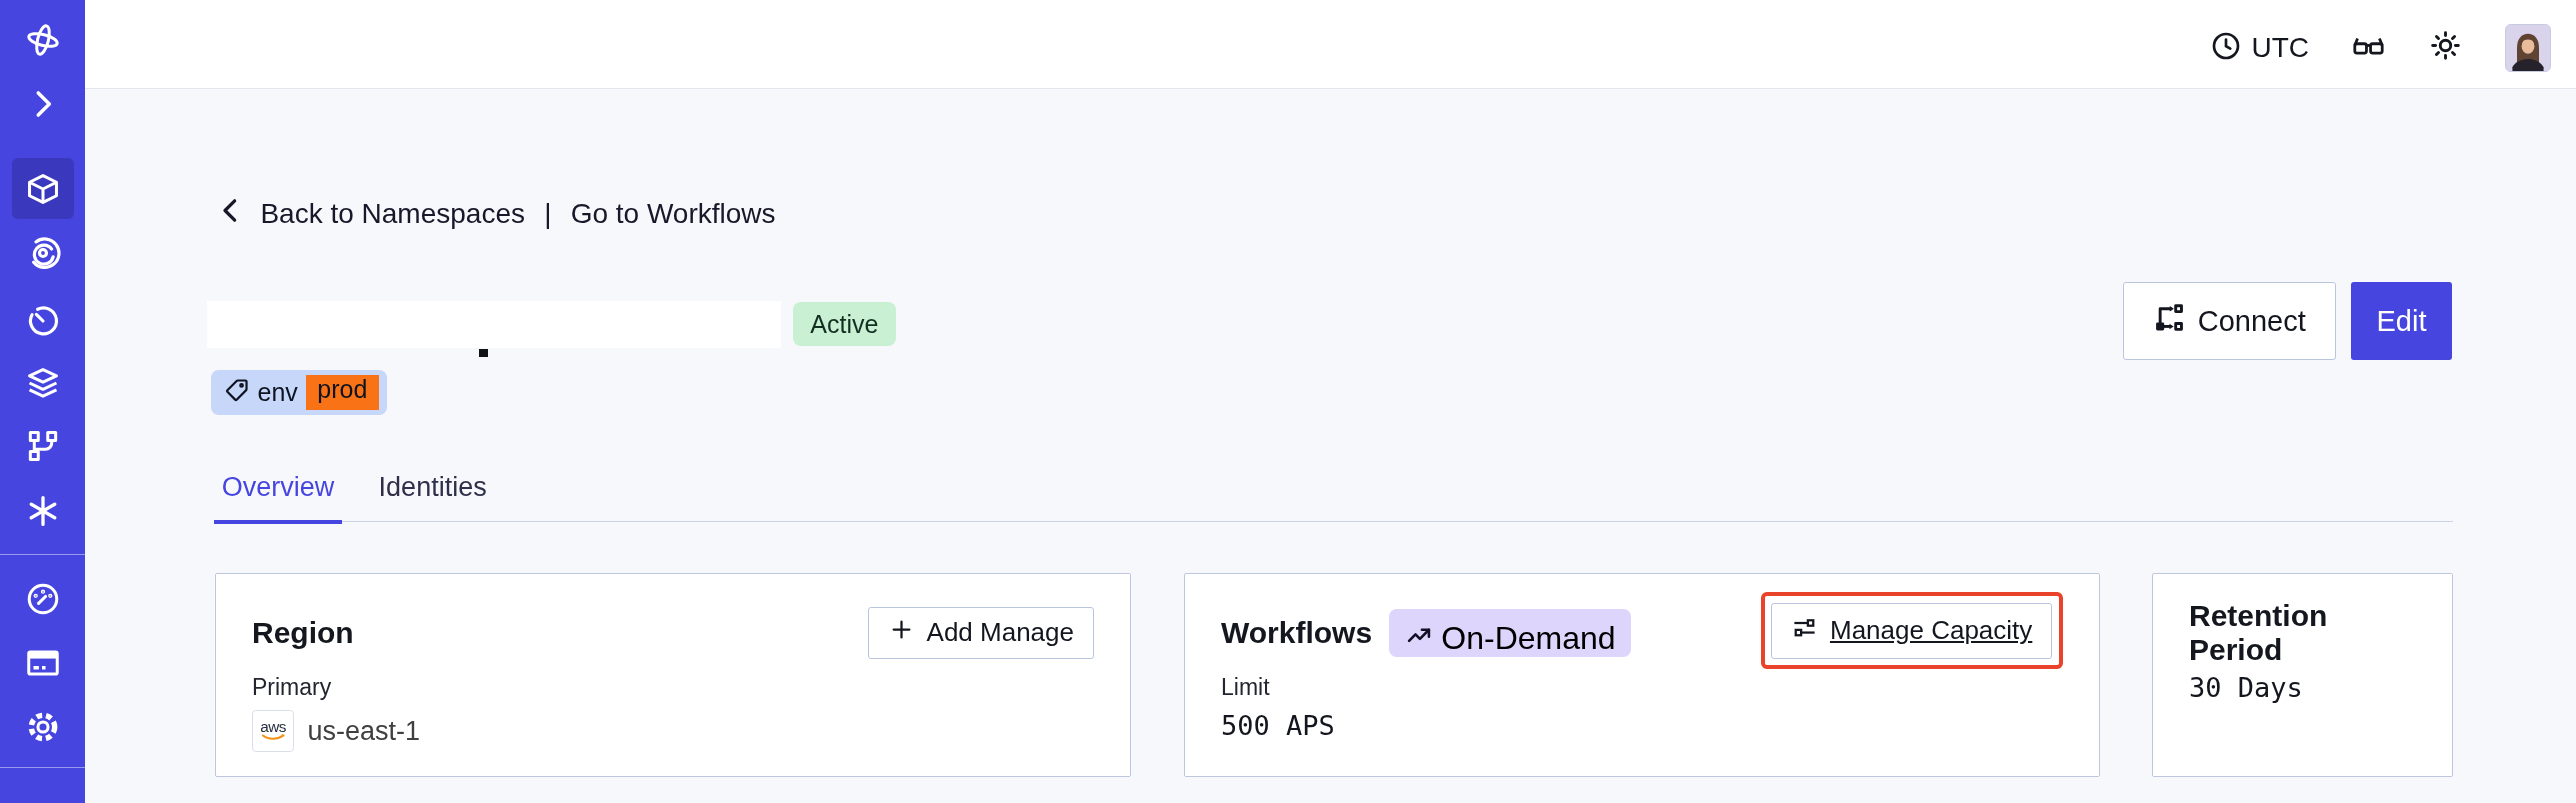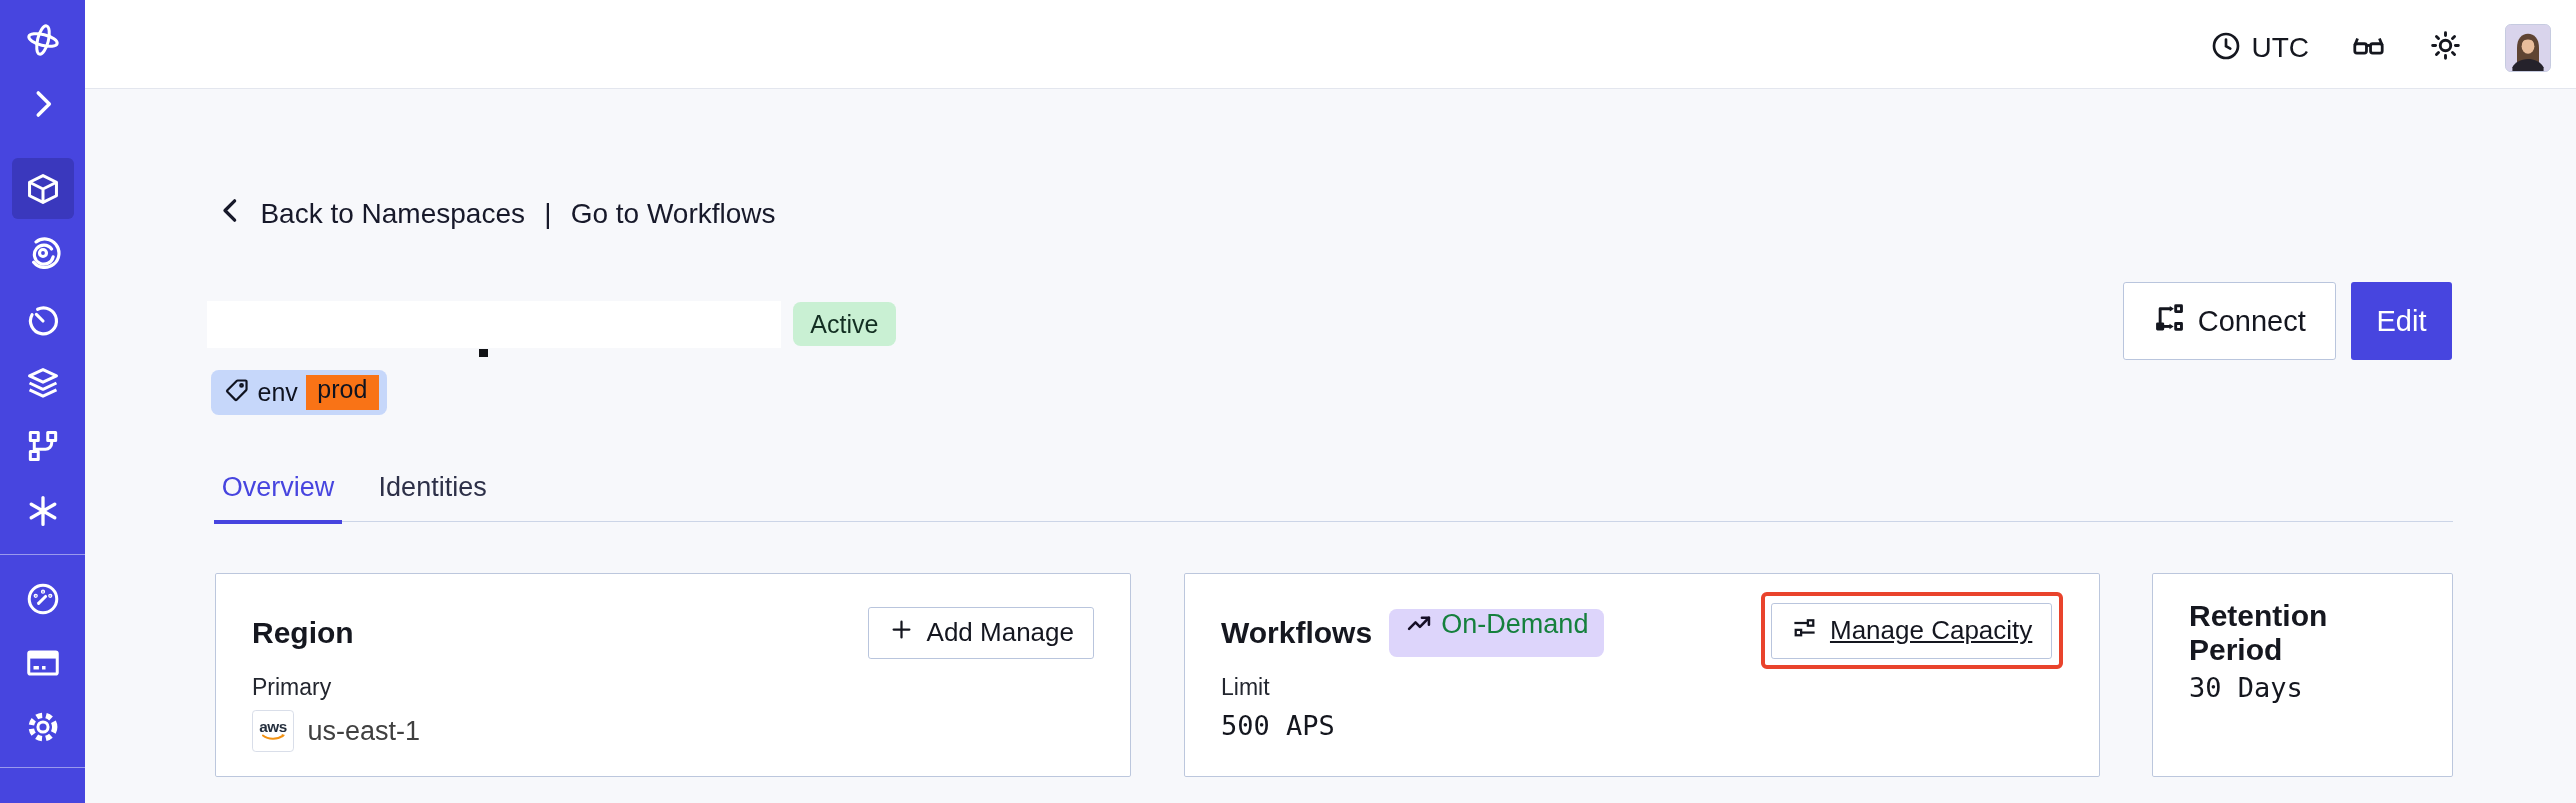--- a/index.html
+++ b/index.html
@@ -55,31 +55,31 @@
 
   .card { position:absolute; top:492px; height:204px; background:#ffffff; border:1.9px solid #bcc7dd; border-radius:1.9px; padding:29px 36px; }
   .card-region   { left:130px;  width:916px; }
   .card-capacity { left:1099px; width:916px; }
   .card-retention{ left:2067px; width:301px; }
   .card-header { display:flex; align-items:center; justify-content:space-between; height:59px; }
   .card-title { font-size:30px; font-weight:600; color:#15171f; }
   .card-title-group { display:flex; align-items:center; gap:17.3px; }
   .card-btn { height:52px; padding:0 19px; font-size:26px; font-weight:500; }
   .card-btn svg { width:27px; height:27px; }
-  .badge-ondemand { display:inline-flex; align-items:flex-start; gap:8.6px; height:48px; padding:0 15.3px; background:#ddd5fb; border-radius:7.7px; font-size:27px; font-weight:500; color:#15803d; }
+  .badge-ondemand { display:inline-flex; align-items:flex-end; gap:8.6px; height:48px; padding:0 15.3px; background:#ddd5fb; border-radius:7.7px; font-size:32px; font-weight:500; color:#000000; }
   .badge-ondemand svg { width:28px; height:28px; }
   .annotation { border:4.8px solid #e9432c; border-radius:5.8px; padding:6.7px; margin-top:-3.8px; }
   .annotation .card-btn { height:56px;text-decoration:underline; }
   .field-label { margin-top:11.5px; font-size:23px; color:#23262f; }
   .value-row { margin-top:9.6px; display:flex; align-items:center; gap:13.4px; }
   .value-sans { font-size:27px; color:#404040; }
   .value-mono { font-family:"DejaVu Sans Mono", monospace; font-size:27px; color:#14161e; }
   .retention-value { }
   .aws-box { width:42px; height:42px; background:#ffffff; border:1.9px solid #d9dee9; border-radius:3.8px; display:flex; flex-direction:column; align-items:center; justify-content:center; }
-  .aws-word { font-size:15.3px; font-weight:bold; color:#252f3e; letter-spacing:-0.5px; line-height:13.4px; }
+  .aws-word { font-size:15.3px; font-weight:normal; color:#252f3e; letter-spacing:-0.5px; line-height:13.4px; }
 </style>
 </head>
 <body>
 
 <div id="page">
 
   <nav class="sidebar">
 
     <div class="side-item" style="top:9.6px">
       <span>

